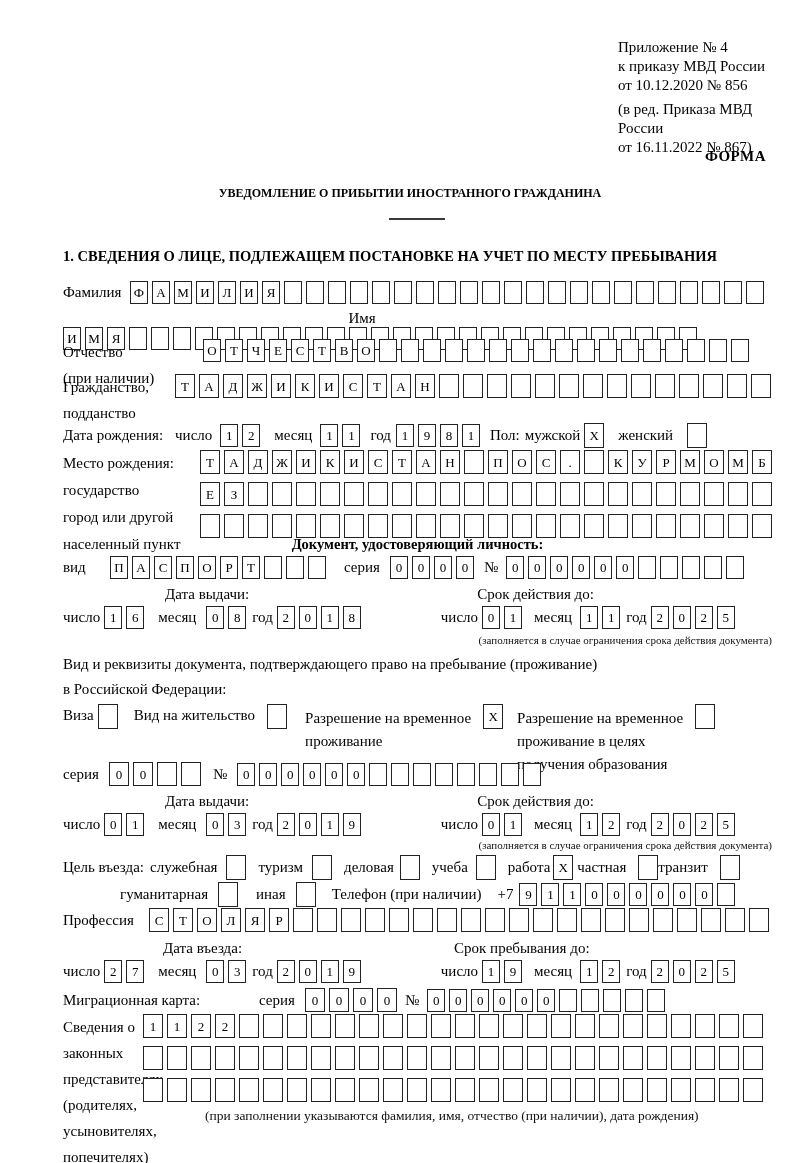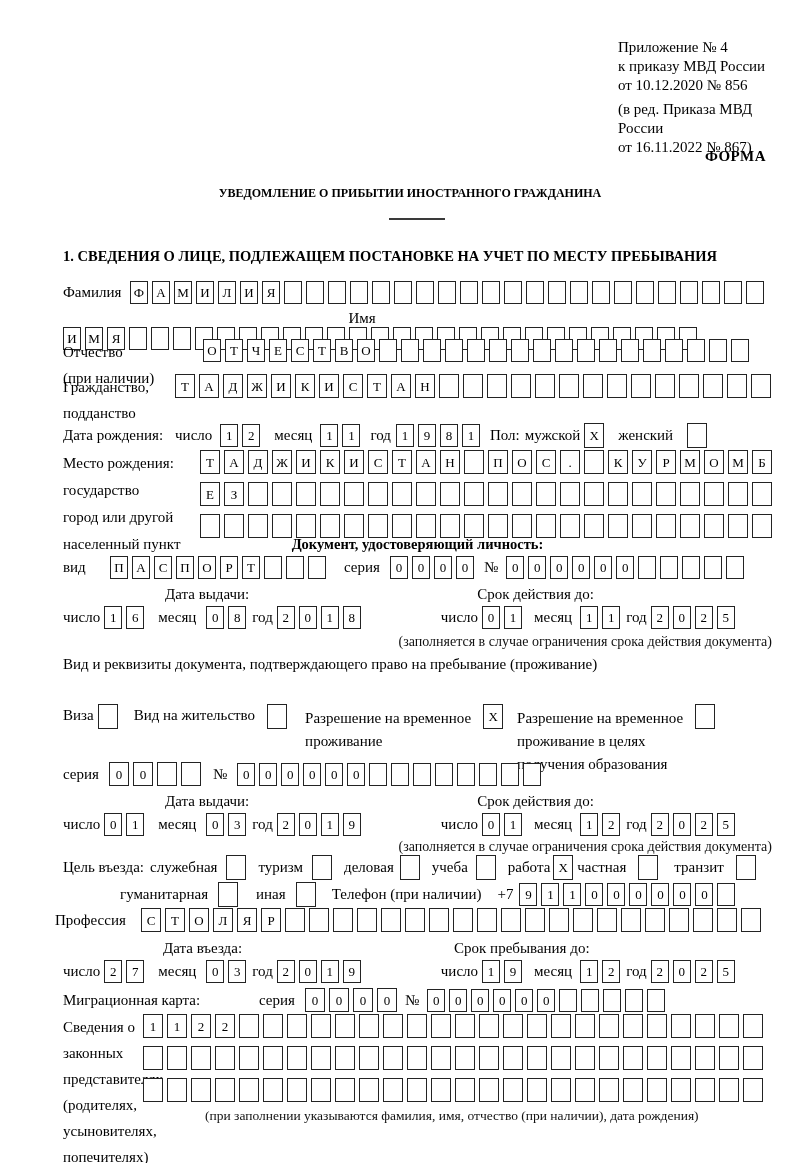--- a/index.html
+++ b/index.html
@@ -17,21 +17,21 @@
   .cells { display:inline-flex; flex:none; }
   .cell {
     display:inline-flex; align-items:center; justify-content:center;
     flex:none; width:18px; height:23px; border:1.8px solid #232323;
     margin-right:4px; font-size:13px; line-height:1; background:#fff;
   }
   .cells-m .cell { width:20px; height:24px; }
   .cbx .cell { width:20px; height:25px; margin-right:0; }
   .appendix { font-size:15px; line-height:19px; }
   .appendix .gap { height:5px; }
-  .note { font-size:14px; color:#111; }
+  .note { font-size:11px; color:#111; }
   .opt-text { text-align:left; line-height:23px; }
   .labelcol { line-height:26px; }
   .cellstack .cells { margin-bottom:8px; }
   .blankline { display:inline-block; width:56px; height:15px; border-bottom:2.5px solid #3a3a3a; margin-left:14px; }
 </style>
 </head>
 <body>
 
 <div class="abs appendix" style="left:618px; top:38px;">
   <div>Приложение № 4</div>
@@ -388,20 +388,21 @@
       <span class="cell">0</span>
       <span class="cell">2</span>
       <span class="cell">5</span>
     </span>
 </div>
 
 <div class="abs note" style="left:63px; top:634px; width:709px; text-align:right;">(заполняется в случае ограничения срока действия документа)</div>
 
 <div class="abs" style="left:63px; top:652px; line-height:25px;">
   <div>Вид и реквизиты документа, подтверждающего право на пребывание (проживание)</div>
+  <div>в Российской Федерации:</div>
 </div>
 
 <div class="abs row-top" style="left:63px; top:704px;">
   <span class="lbl" style="padding-top:3px;">Виза</span>
   <span class="cells cbx" style="margin-left:4px;">
       <span class="cell"></span>
     </span>
   <span class="lbl" style="margin-left:16px; padding-top:3px;">Вид на жительство</span>
   <span class="cells cbx" style="margin-left:12px;">
       <span class="cell"></span>
@@ -513,21 +514,21 @@
       <span class="cell"></span>
     </span>
   <span class="lbl" style="margin-left:12px;">работа</span>
   <span class="cells cbx" style="margin-left:3px;">
       <span class="cell">X</span>
     </span>
   <span class="lbl" style="margin-left:4px;">частная</span>
   <span class="cells cbx" style="margin-left:12px;">
       <span class="cell"></span>
     </span>
-  <span class="lbl" style="margin-left:16px;">транзит</span>
+  <span class="lbl" style="">транзит</span>
   <span class="cells cbx" style="margin-left:12px;">
       <span class="cell"></span>
     </span>
 </div>
 
 <div class="abs row" style="left:63px; top:882px;">
   <span class="lbl" style="margin-left:57px;">гуманитарная</span>
   <span class="cells cbx" style="margin-left:10px;">
       <span class="cell"></span>
     </span>
@@ -544,21 +545,21 @@
       <span class="cell">0</span>
       <span class="cell">0</span>
       <span class="cell">0</span>
       <span class="cell">0</span>
       <span class="cell">0</span>
       <span class="cell">0</span>
       <span class="cell"></span>
     </span>
 </div>
 
-<div class="abs row" style="left:55px; top:908px;">
+<div class="abs row" style="left:63px; top:908px;">
   <span class="lbl" style="width:86px;">Профессия</span>
   <span class="cells cells-m">
       <span class="cell">С</span>
       <span class="cell">Т</span>
       <span class="cell">О</span>
       <span class="cell">Л</span>
       <span class="cell">Я</span>
       <span class="cell">Р</span>
       <span class="cell"></span>
       <span class="cell"></span>

